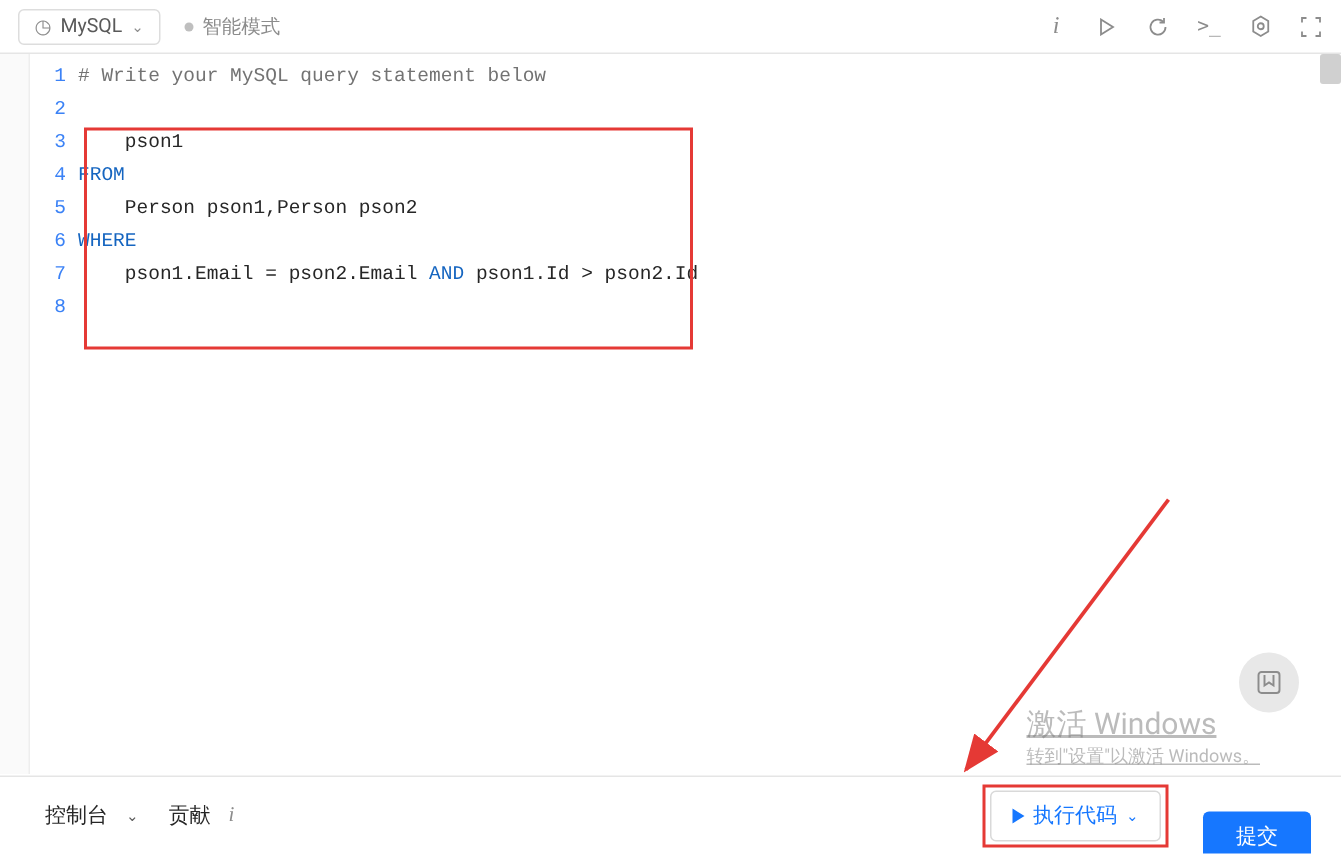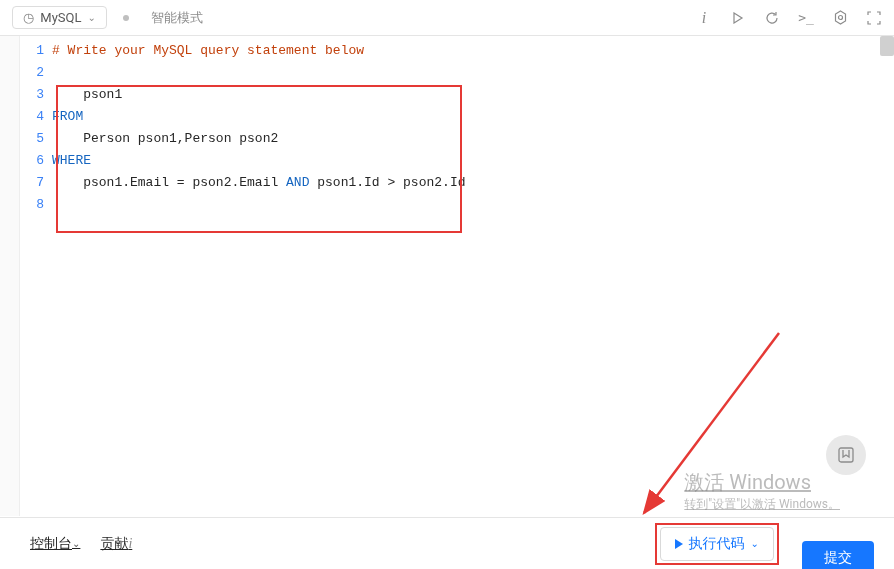--- a/index.html
+++ b/index.html
@@ -33,21 +33,21 @@
       padding: 3px 10px;
       font-size: 13px;
       color: #595959;
       cursor: pointer;
     }
     .clock-icon { color: #8c8c8c; font-size: 13px; }
     .chevron-icon { color: #8c8c8c; font-size: 10px; }
     .smart-mode {
       display: flex;
       align-items: center;
-      gap: 22px;
+      gap: 6px;
       font-size: 13px;
       color: #8c8c8c;
     }
     .dot { width: 6px; height: 6px; border-radius: 50%; background: #bfbfbf; }
     .toolbar-right {
       display: flex;
       align-items: center;
       gap: 18px;
       color: #8c8c8c;
     }
@@ -86,21 +86,21 @@
       padding-right: 8px;
       color: #3b82f6;
       user-select: none;
     }
     .line-numbers div { height: 22px; }
     .code-lines {
       flex: 1;
       position: relative;
     }
     .code-line { height: 22px; white-space: pre; }
-    .comment { color: #c2410c; }
+    .comment { color: #737373; }
     .keyword { color: #1565c0; }
     .text { color: #262626; }
     .highlight-box {
       position: absolute;
       border: 2px solid #e53935;
       left: 56px;
       top: 49px;
       width: 406px;
       height: 148px;
       pointer-events: none;
@@ -126,21 +126,21 @@
       padding: 0 20px 0 30px;
       background: #fff;
     }
     .bottom-left {
       display: flex;
       align-items: center;
       gap: 20px;
       font-size: 14px;
       color: #262626;
     }
-    .tab-item { display: flex; align-items: center; gap: 0; cursor: pointer; text-decoration: underline; }
+    .tab-item { display: flex; align-items: center; gap: 12px; cursor: pointer; }
     .small-chev { font-size: 10px; color: #595959; }
     .info-i { font-style: italic; font-family: serif; color: #8c8c8c; }
     .bottom-right {
       display: flex;
       align-items: center;
       gap: 28px;
     }
     .run-btn {
       display: flex;
       align-items: center;

